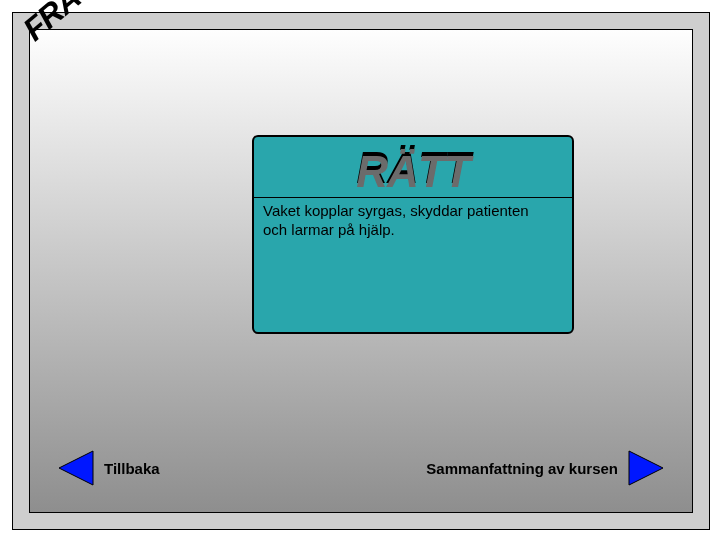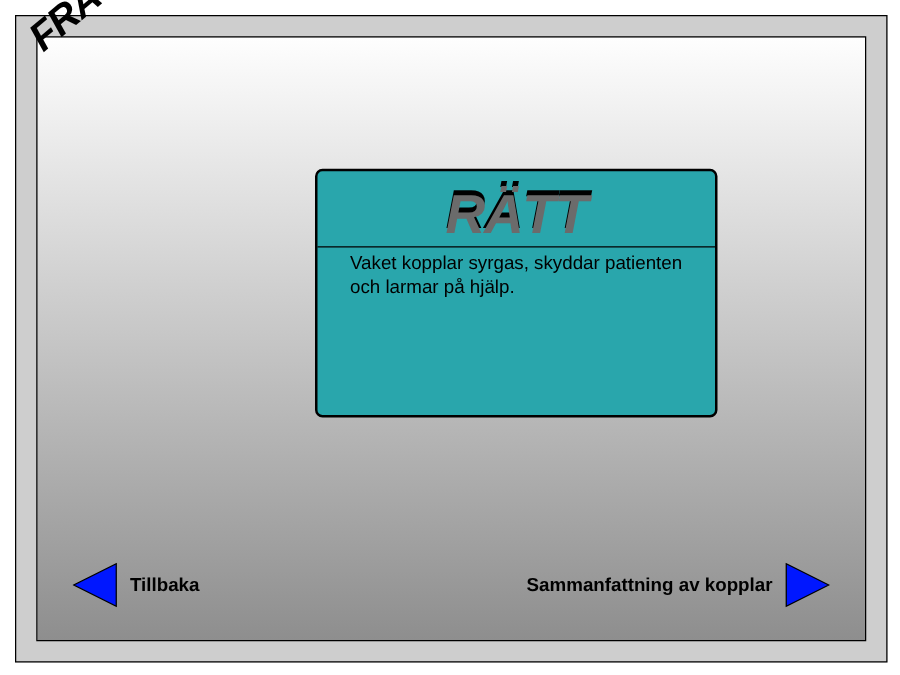--- a/index.html
+++ b/index.html
@@ -3,21 +3,21 @@
 <meta charset="utf-8">
 <style>
   html,body{margin:0;padding:0;width:720px;height:540px;background:#fff;font-family:Arial,Helvetica,sans-serif;}
   .outer{position:absolute;left:12px;top:12px;width:696px;height:516px;background:#cecece;border:1px solid #000;}
   .inner{position:absolute;left:16px;top:16px;width:662px;height:482px;border:1px solid #000;background:linear-gradient(to bottom,#fefefe 0%,#8e8e8e 100%);}
   .corner-label{position:absolute;left:-14px;top:-10px;font-family:"Arial Black",Arial,sans-serif;font-style:italic;font-weight:900;font-size:32px;color:#000;transform:rotate(-40deg);transform-origin:left top;letter-spacing:-1px;}
   .card{position:absolute;left:222px;top:105px;width:318px;height:195px;background:#29a6ac;border:2px solid #000;border-radius:6px;padding:0;}
   .card-title{font-family:"Arial Black",Arial,sans-serif;font-weight:900;font-style:italic;color:#000;font-size:44px;text-align:center;margin-top:6px;letter-spacing:-1px;}
   .card-title-shadow{position:absolute;left:0;right:0;top:10px;font-family:"Arial Black",Arial,sans-serif;font-weight:900;font-style:italic;color:#6b6b6b;font-size:44px;text-align:center;letter-spacing:-1px;}
   .hr{border:none;border-top:1px solid #000;margin:4px 0 0 0;}
-  .card-body{font-size:15px;color:#000;line-height:1.25;padding:4px 26px 0 26px;}
+  .card-body{font-size:15px;color:#000;line-height:1.25;padding:4px 26px 0 9px;}
   .nav-left{position:absolute;left:28px;bottom:26px;display:flex;align-items:center;gap:10px;cursor:pointer;}
   .nav-right{position:absolute;right:28px;bottom:26px;display:flex;align-items:center;gap:10px;cursor:pointer;}
   .nav-label{font-size:15px;font-weight:bold;color:#000;}
   svg.tri{display:block;}
 </style>
 </head>
 <body>
 
 <div class="outer">
   <div class="inner">
@@ -32,20 +32,20 @@
     </div>
 
     <div class="nav-left">
       <svg class="tri" width="36" height="36">
         <polygon points="35,1 35,35 1,18" fill="#0017ff" stroke="#000" stroke-width="1"></polygon>
       </svg>
       <span class="nav-label">Tillbaka</span>
     </div>
 
     <div class="nav-right">
-      <span class="nav-label">Sammanfattning av kopplar</span>
+      <span class="nav-label">Sammanfattning av kursen</span>
       <svg class="tri" width="36" height="36">
         <polygon points="1,1 1,35 35,18" fill="#0017ff" stroke="#000" stroke-width="1"></polygon>
       </svg>
     </div>
 
   </div>
 </div>
 
 </body></html>

